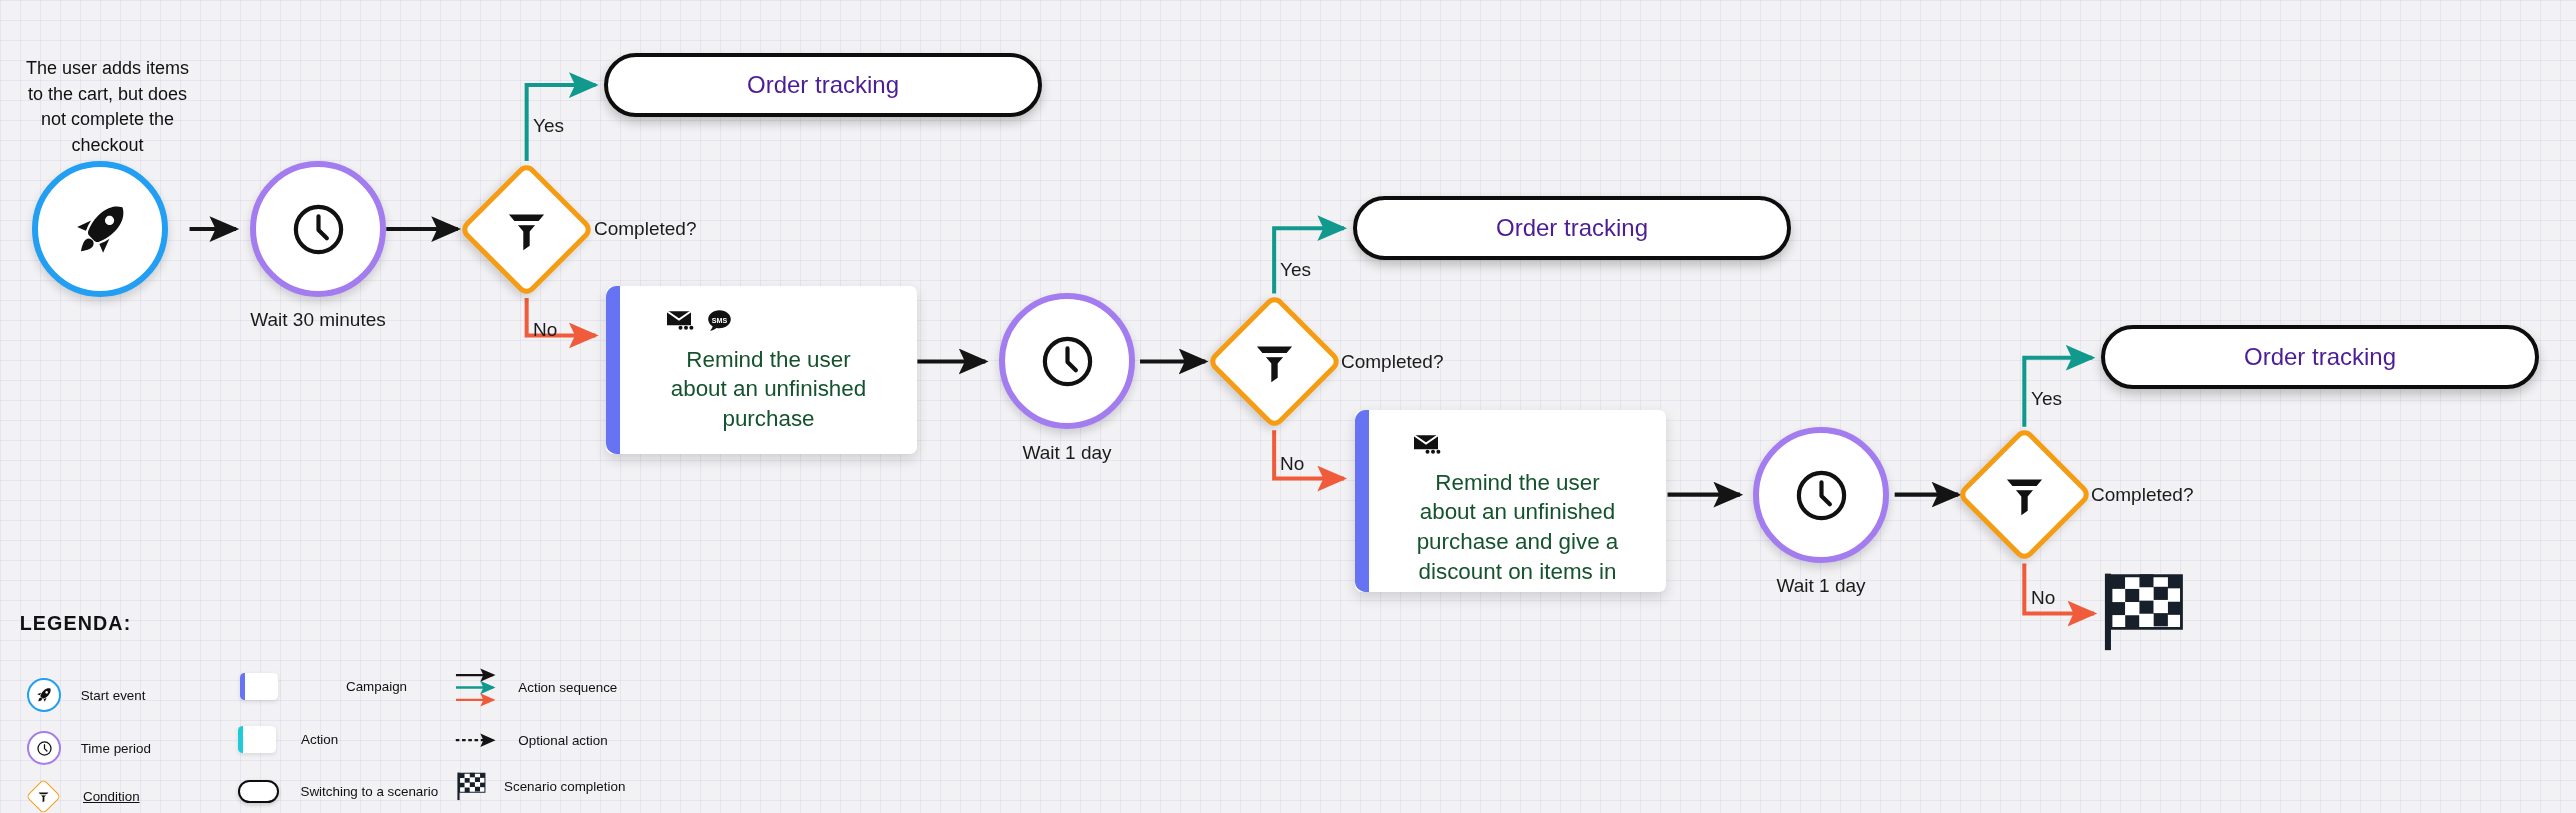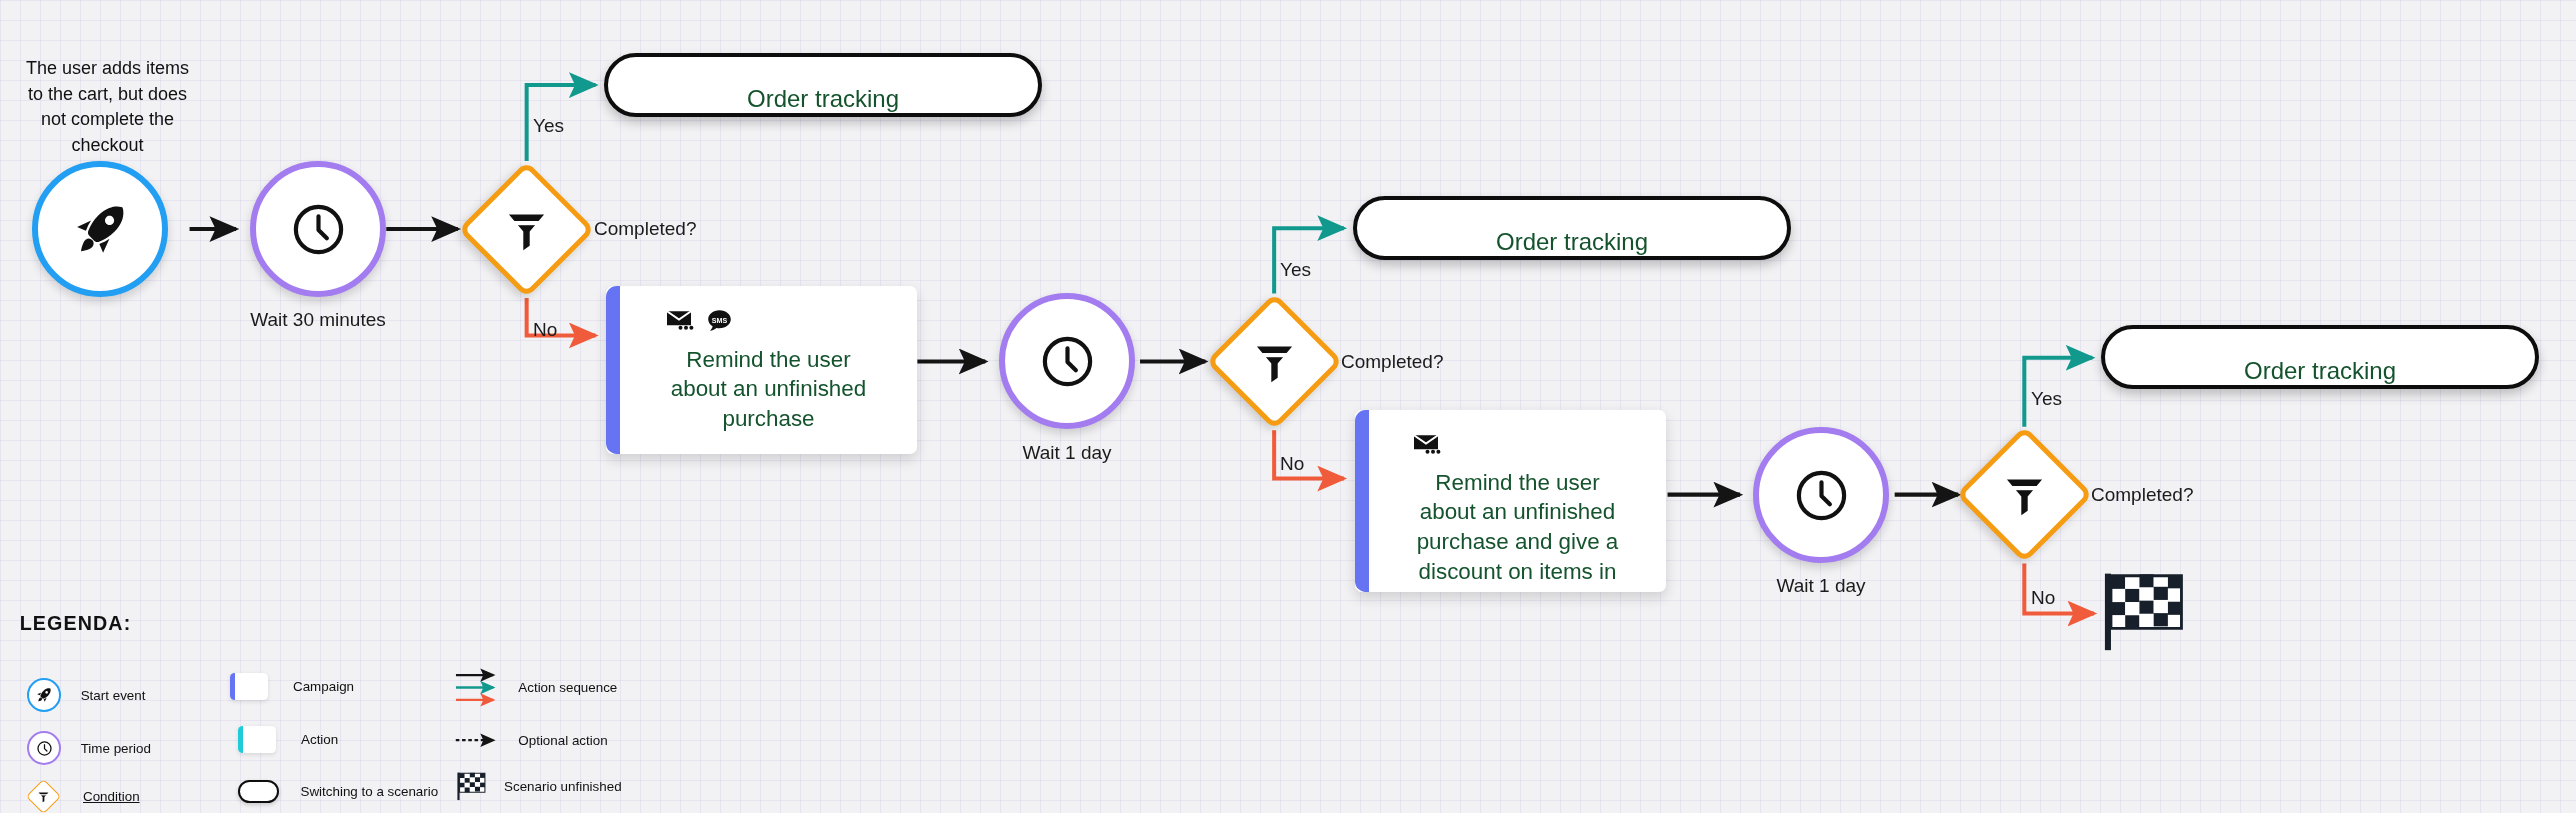--- a/index.html
+++ b/index.html
@@ -43,23 +43,23 @@
     transform: rotate(45deg);
     display: flex; align-items: center; justify-content: center;
     box-shadow: 0 4.5px 9.8px rgba(0,0,0,0.16);
   }
   .diamond-inner { transform: rotate(-45deg); display:flex; align-items:center; justify-content:center; }
 
   .pill-node {
     background: #ffffff;
     border: 4.5px solid #0d0d0d;
     border-radius: 893px;
-    display: flex; align-items: flex-end; justify-content: center;
+    display: flex; align-items: center; justify-content: center;
     box-shadow: 0 5.4px 10.7px rgba(0,0,0,0.22);
-    font-size: 24px; color: #14532d;
+    font-size: 24px; color: #4c1d95;
   }
 
   .card-node {
     background: #ffffff;
     border-radius: 7px;
     box-shadow: 0 5.4px 12.5px rgba(0,0,0,0.14);
     display: flex; flex-direction: column; align-items: center;
     overflow: hidden;
     position: absolute;
   }
@@ -342,21 +342,21 @@
   <div class="legend-row" style="left:31px; top:784px;">
     <span class="lg-diamond">
       <svg class="svg-ico" width="13.4" height="13.4" viewBox="0 0 24 24" fill="#111">
         <path d="M3.2 4.2h17.6L13.6 12.6v7.2l-3.2 2.2v-9.4z"></path>
         <rect x="5.2" y="7.4" width="13.6" height="2.1" fill="#fff"></rect>
       </svg>
     </span>
     <span class="legend-label" style="margin-left:27px;text-decoration:underline;">Condition</span>
   </div>
 
-  <div class="legend-row" style="left:230px; top:673px;">
+  <div class="legend-row" style="left:240px; top:673px;gap:43px;">
     <span class="lg-card">
       <span class="lg-card-accent" style="background:#6674f4;"></span>
     </span>
     <span class="legend-label" style="margin-left:25px;">Campaign</span>
   </div>
 
   <div class="legend-row" style="left:238px; top:726px;">
     <span class="lg-card">
       <span class="lg-card-accent" style="background:#1ecbd8;"></span>
     </span>
@@ -424,17 +424,17 @@
         <rect x="29.6" y="16.8" width="8" height="7.4" fill="#ffffff"></rect>
         <rect x="37.6" y="17.8" width="7.6" height="7.4" fill="#17202a"></rect>
         <rect x="5.6" y="25.4" width="8" height="7.4" fill="#ffffff"></rect>
         <rect x="13.6" y="25.4" width="8" height="7.4" fill="#17202a"></rect>
         <rect x="21.6" y="24.6" width="8" height="7.4" fill="#ffffff"></rect>
         <rect x="29.6" y="24.2" width="8" height="7.4" fill="#17202a"></rect>
         <rect x="37.6" y="25.2" width="7.6" height="7.4" fill="#ffffff"></rect>
         <path d="M5.6 3.2 h39.6 v29.6 h-39.6 z" fill="none" stroke="#17202a" stroke-width="1.6"></path>
       </svg>
     </span>
-    <span class="legend-label" style="margin-left:16px;">Scenario unfinished</span>
+    <span class="legend-label" style="margin-left:16px;">Scenario completion</span>
   </div>
 
 </div>
 
 
 </body></html>

